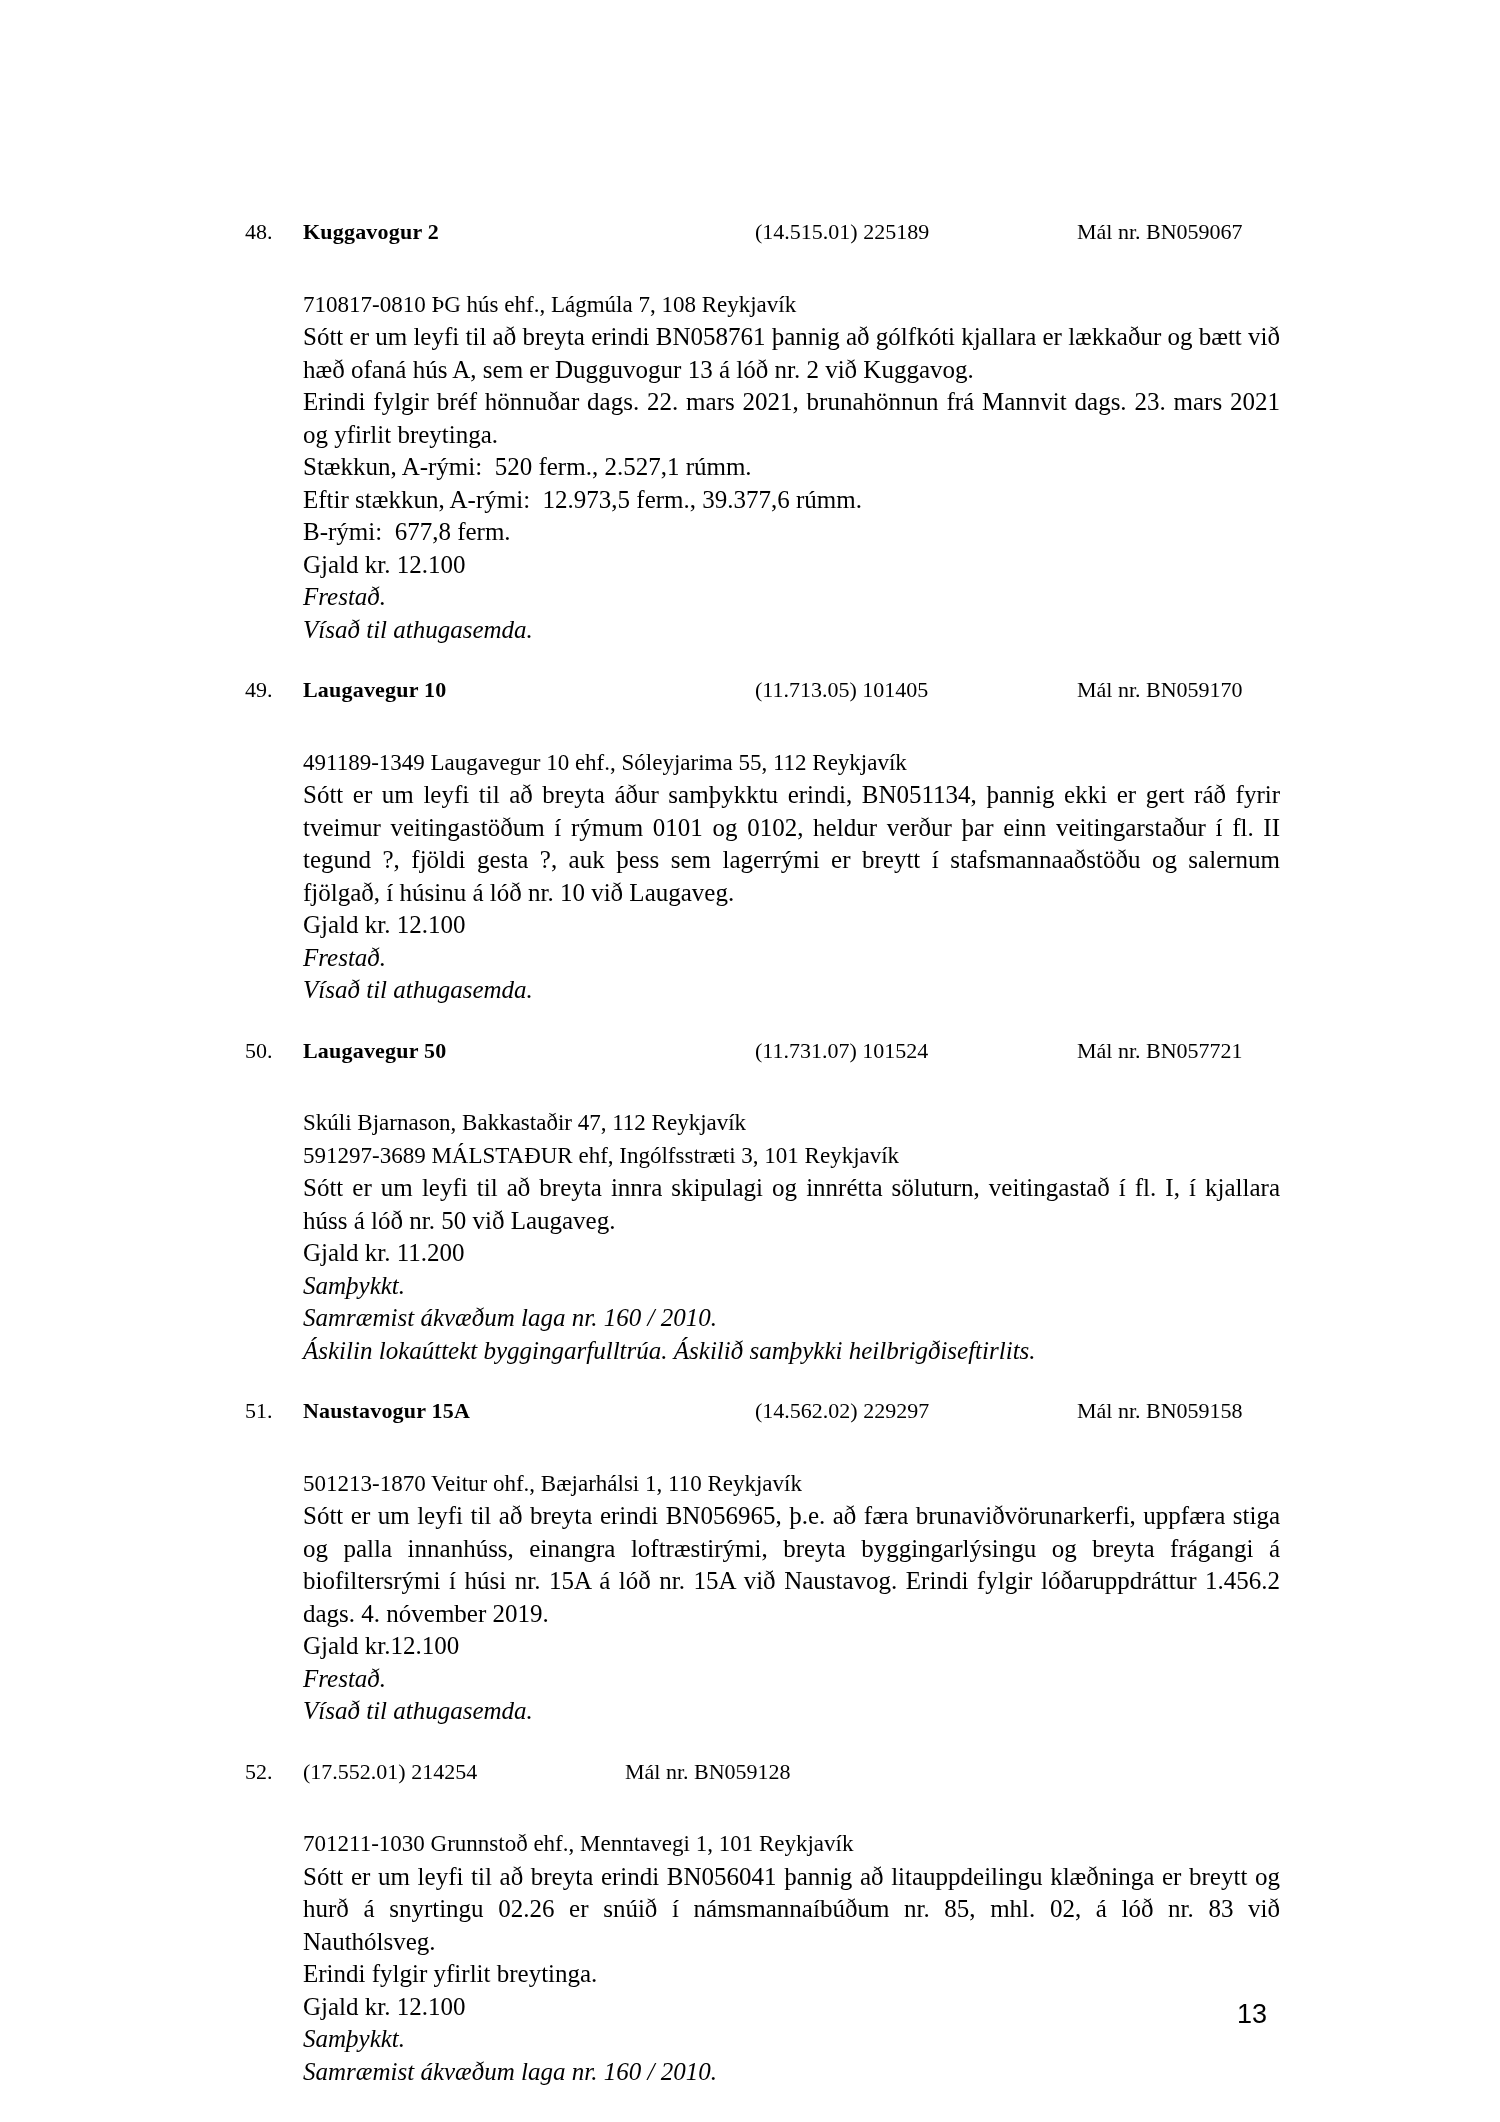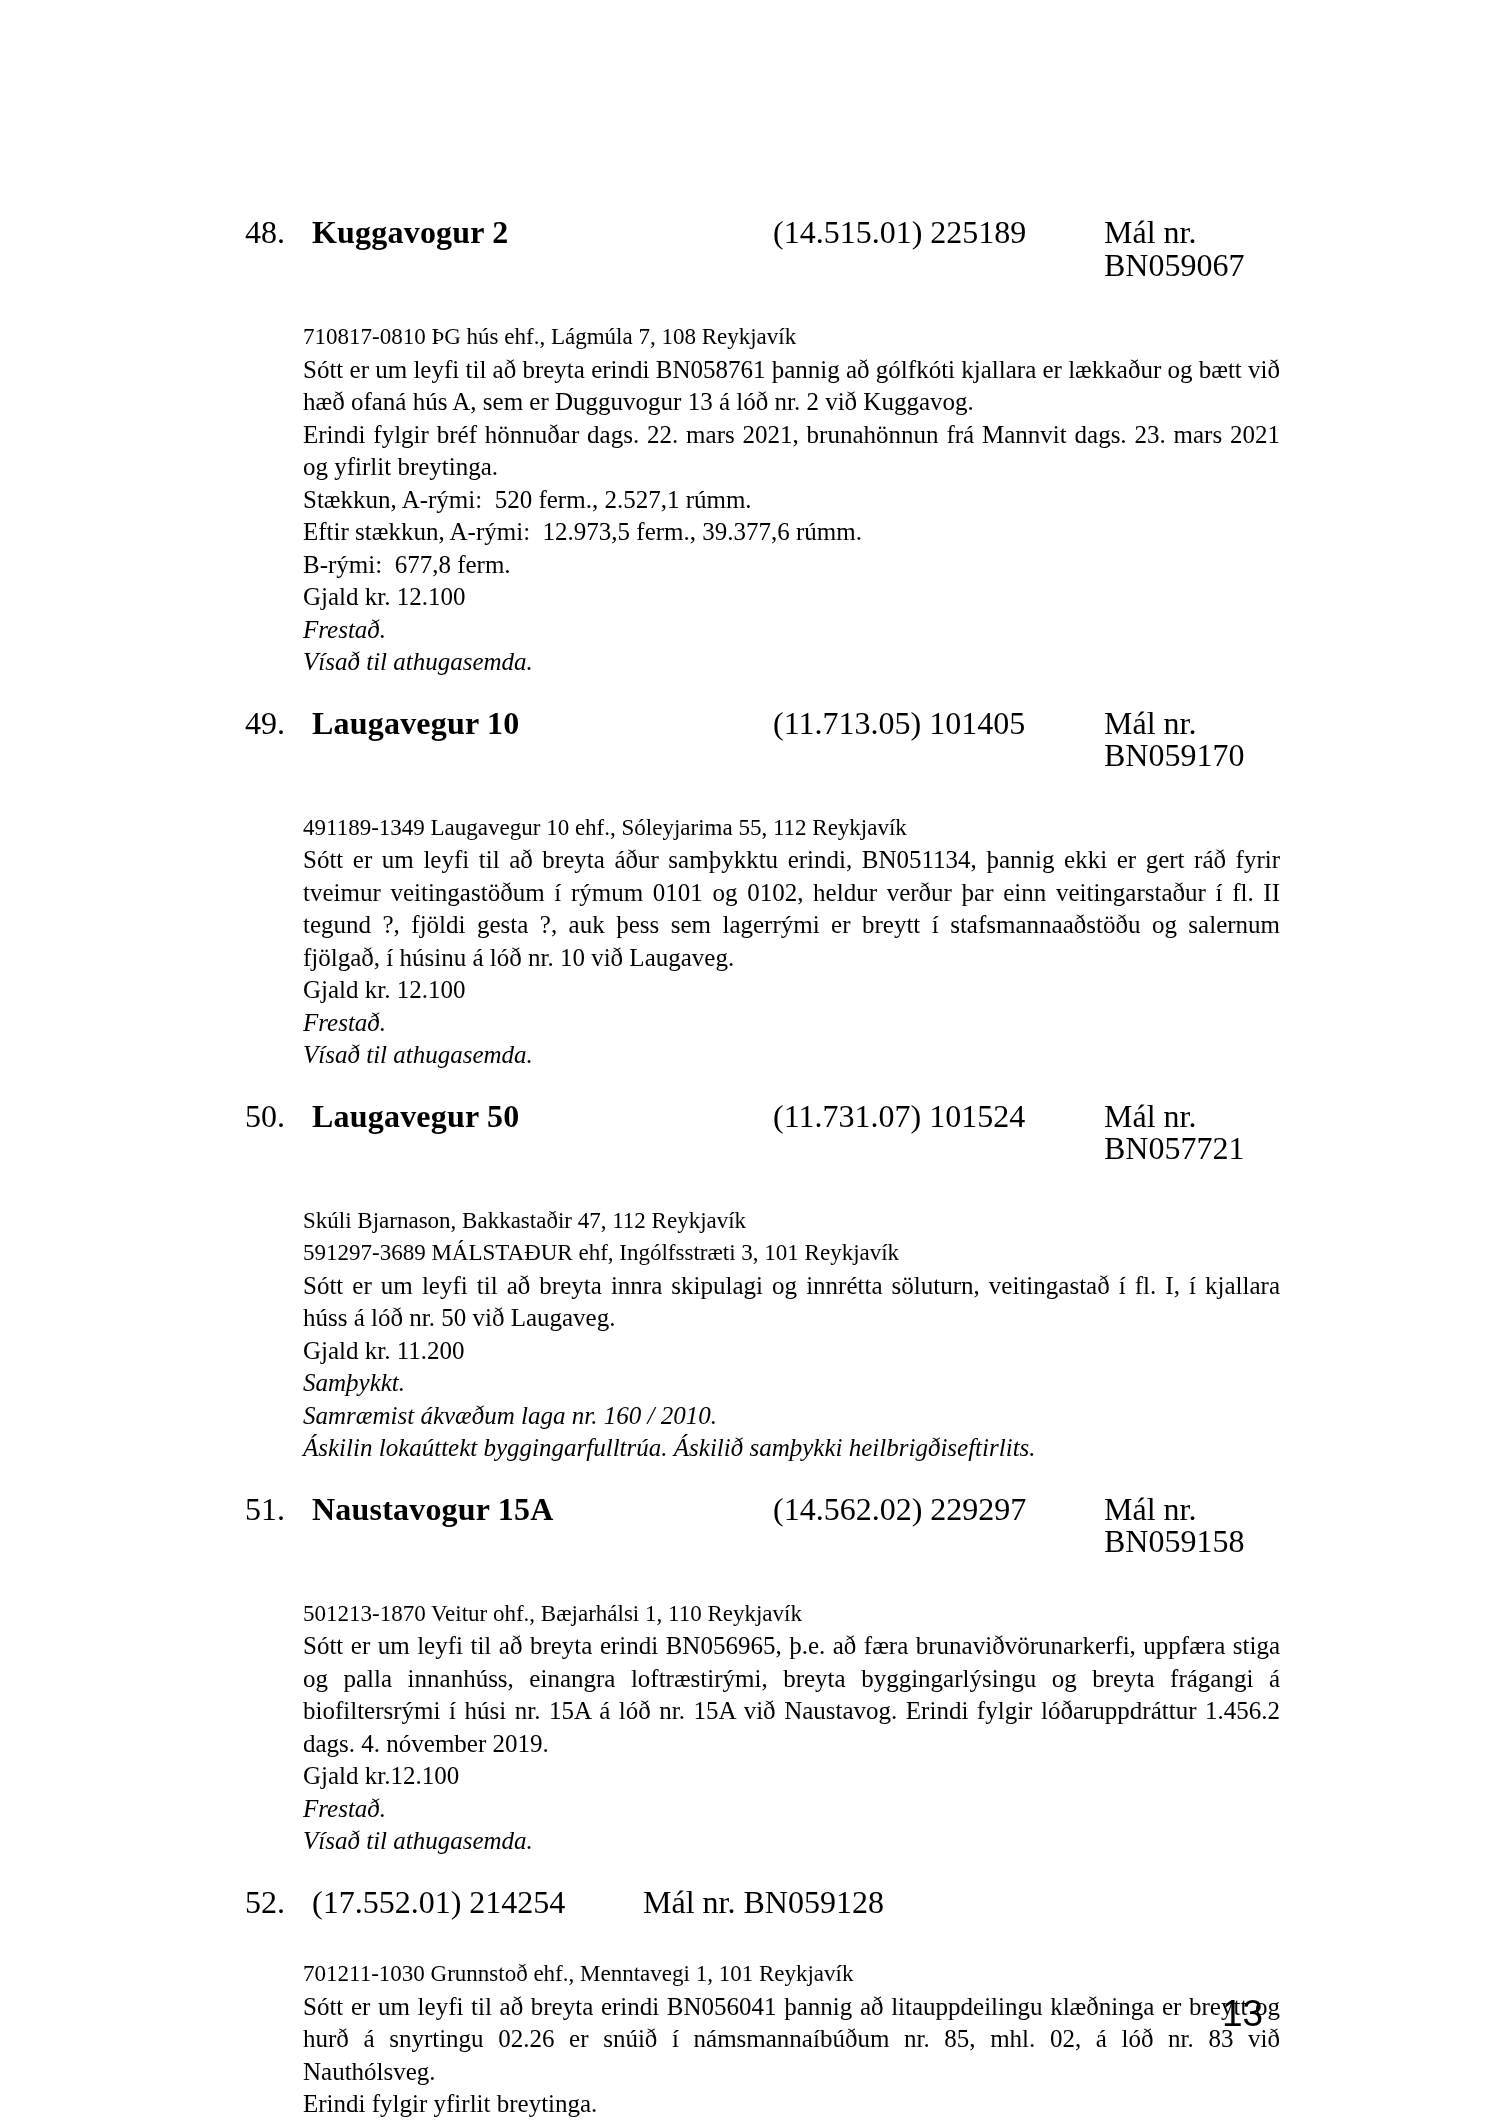--- a/index.html
+++ b/index.html
@@ -20,22 +20,21 @@
     left: 245px;
     top: 216px;
     width: 1035px;
   }
   section.case-item { display: block; }
   section.case-item + section.case-item { margin-top: 28px; font-family: Liberation Serif, serif; }
 
   .hdr {
     display: flex;
     line-height: 32.5px;
-    font-size: 32px;
-    gap: 9px;
+    font-size: 22px;
   }
   .hdr .num   { width: 58px; flex: 0 0 58px; }
   .hdr .title { width: 452px; flex: 0 0 452px; font-weight: bold; letter-spacing: 0.2px; }
   .hdr .ref   { width: 322px; flex: 0 0 322px; }
   .hdr .case  { flex: 1 1 auto; }
 
   .lines { margin-left: 58px; margin-top: 40px; }
   .ln {
     margin: 0;
     font-size: 25px;
@@ -44,23 +43,23 @@
   }
   .ln-owner  { font-size: 23px; }
   .ln-body   { text-align: justify; }
   .ln-italic { font-style: italic; }
 
   .page-number {
     position: absolute;
     left: 1222px;
     top: 1998px;
     width: 60px;
-    text-align: left;
+    text-align: center;
     font-family: "Liberation Sans", "DejaVu Sans", sans-serif;
-    font-size: 37px;
+    font-size: 27px;
     line-height: 32px;
   }
 </style>
 </head>
 <body>
 
 <div class="page-content">
   <main>
       <section class="case-item">
     <header class="hdr">

